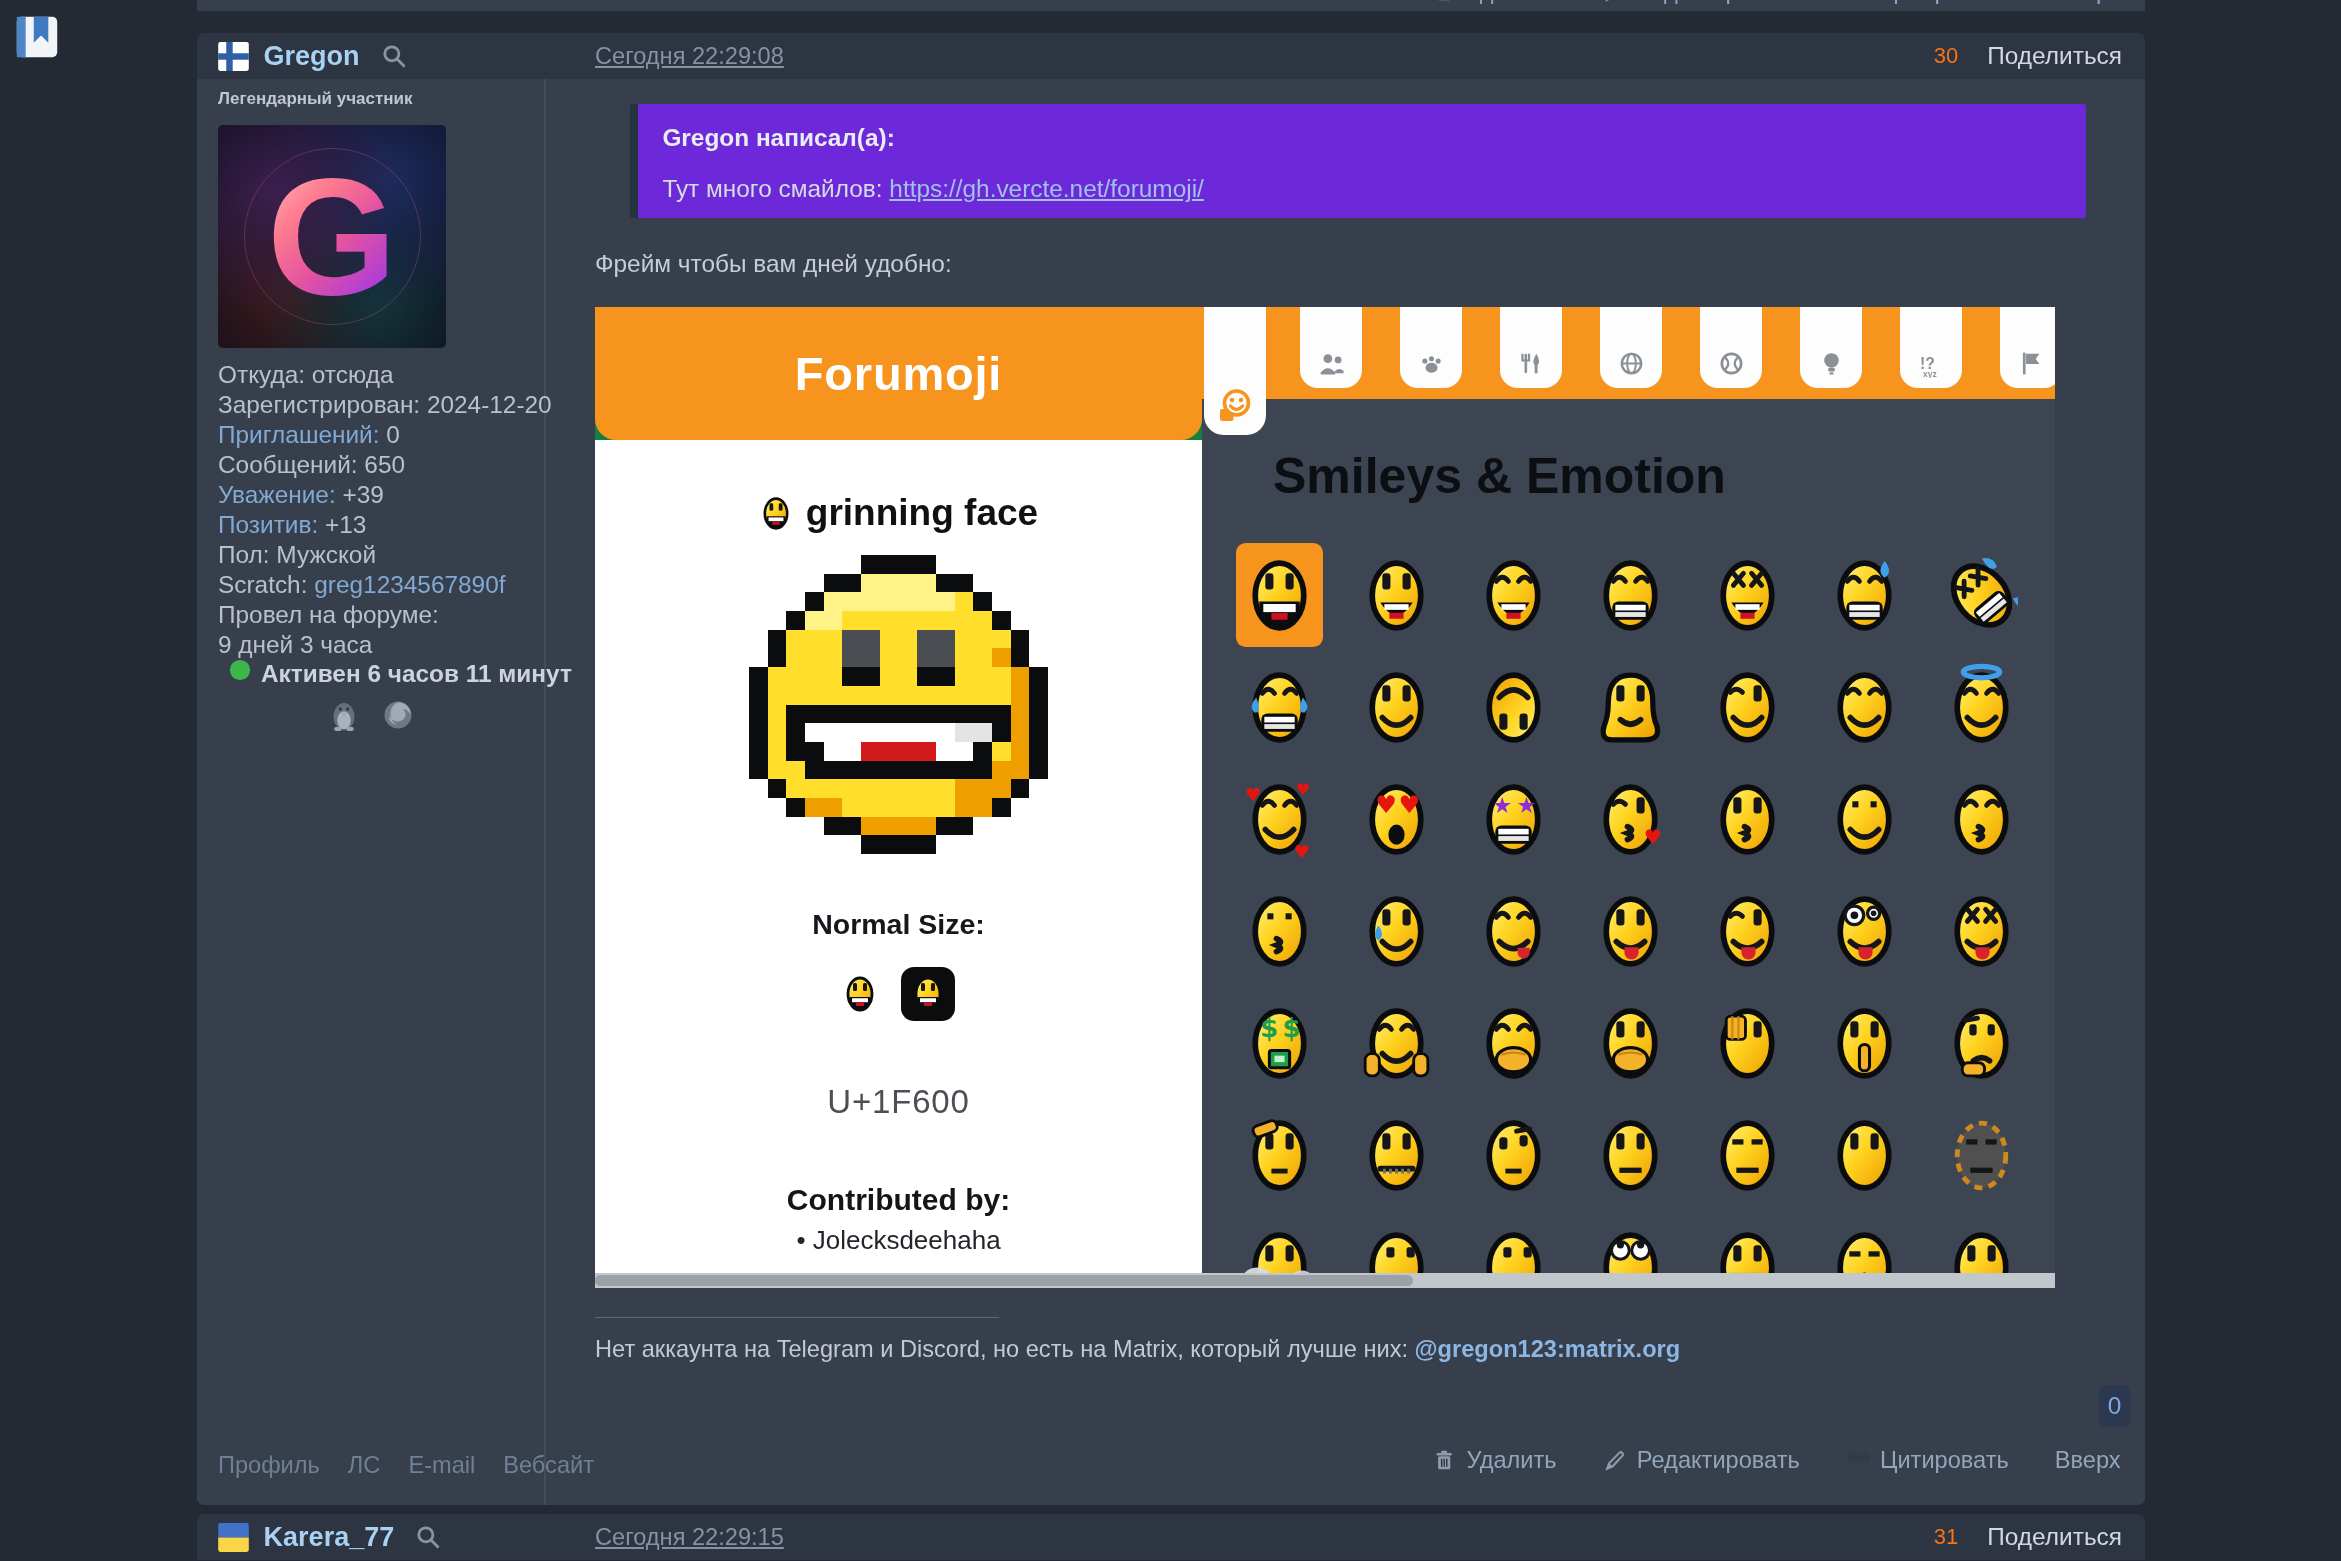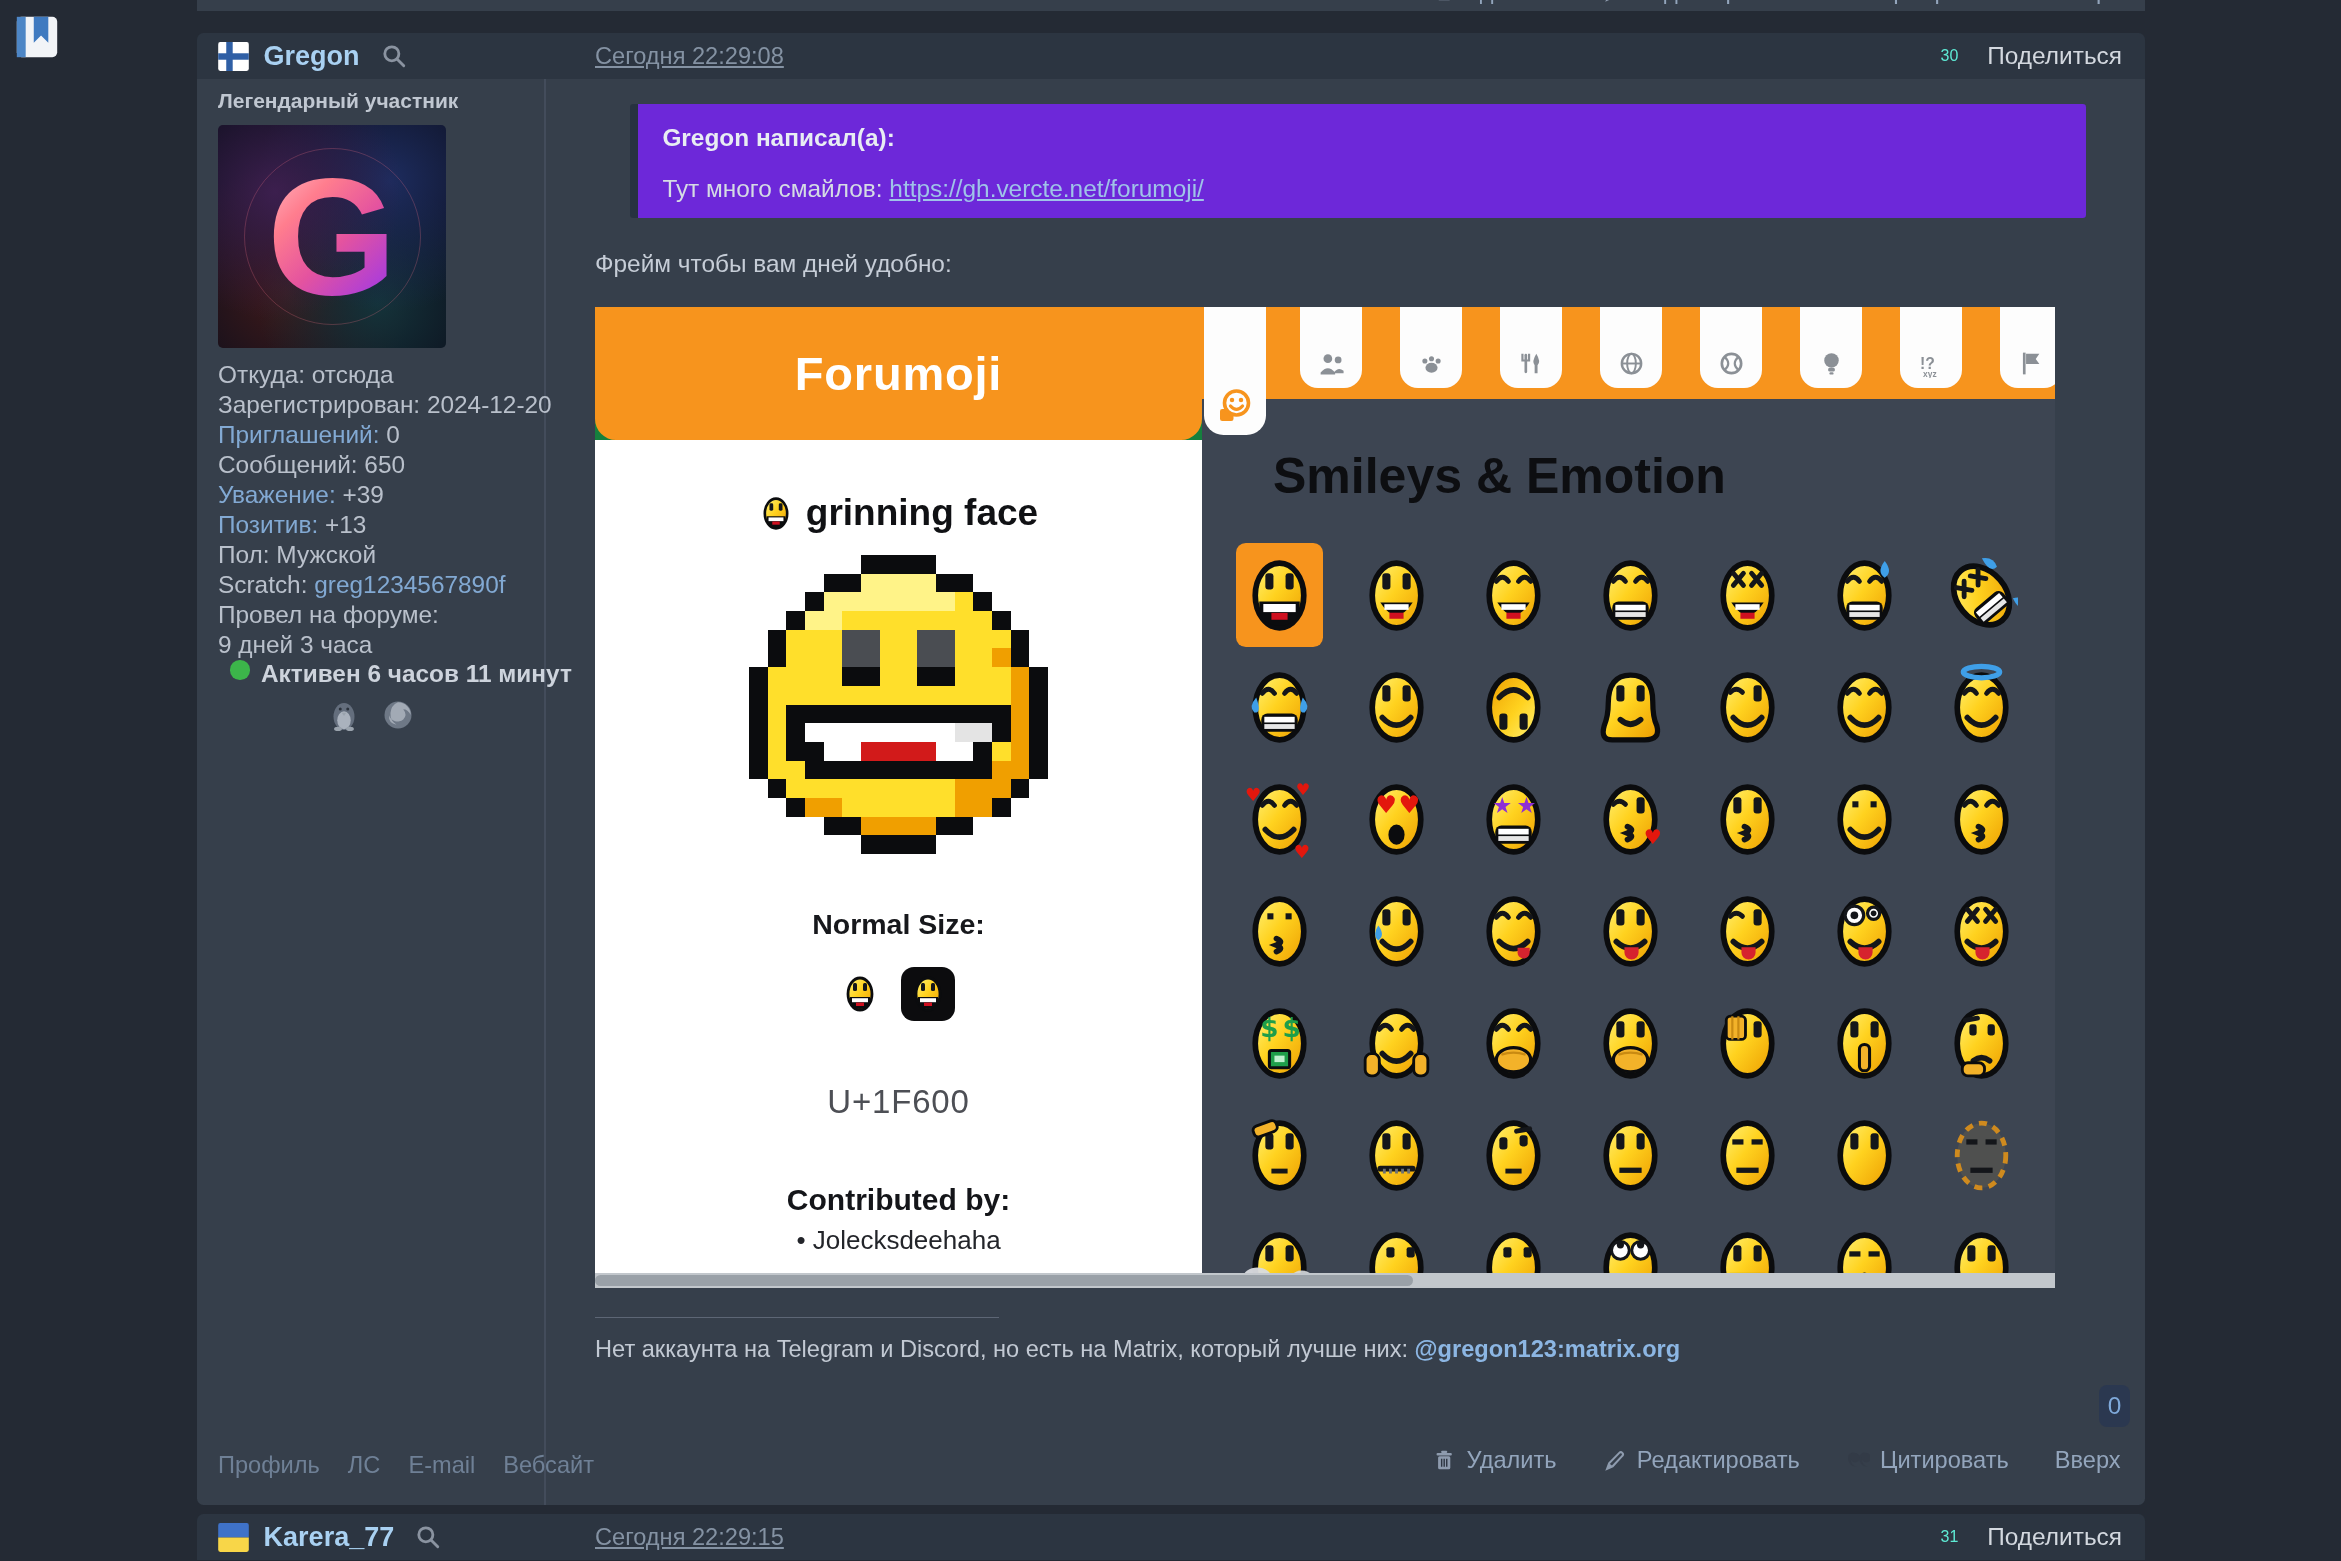--- a/index.html
+++ b/index.html
@@ -19,29 +19,29 @@
   .top-strip-inner{display:flex;justify-content:flex-end;align-items:center;gap:46px;height:36px;margin-top:-27px;padding-right:24.4px;color:#93a5bc;font-size:23.6px;}
   .top-strip-inner .f-item{display:flex;align-items:center;gap:9.8px;}
 
   
   .post-bar{left:197px;width:1948px;height:46px;background:#2c3541;border-radius:6.5px 6.5px 0 0;display:flex;align-items:center;}
   .post-bar .flag{width:31px;height:29px;border-radius:2.4px;overflow:hidden;margin-left:21px;flex:none;}
   .post-bar .uname{margin-left:14.6px;font-size:27px;font-weight:bold;color:#a9d1f2;cursor:pointer;}
   .post-bar .search{margin-left:21px;cursor:pointer;}
   .post-bar .ptime{position:absolute;left:398px;font-size:23.6px;color:#8492a3;text-decoration:underline;}
   .post-bar .bar-right{position:absolute;right:23px;display:flex;align-items:center;gap:29px;}
-  .post-bar .pnum{font-size:16px;color:#5eead4;}
+  .post-bar .pnum{font-size:22px;color:#f97316;}
   .post-bar .pshare{font-size:24.4px;color:#d3d8df;cursor:pointer;}
 
   
   .post-body{left:197px;top:79px;width:1948px;height:1426px;background:#363f4b;border-radius:0 0 6.5px 6.5px;}
   .v-divider{left:347px;top:0;width:1.6px;height:1426px;background:#434c5b;}
 
   
-  .rank{left:21px;top:9.8px;font-size:21px;font-weight:bold;color:#c0c7d1;}
+  .rank{left:21px;top:9.8px;font-size:17px;font-weight:bold;color:#c0c7d1;}
   .avatar{left:21px;top:46px;width:228px;height:223px;border-radius:4.9px;background:
      radial-gradient(circle at 25% 30%,#3c1f4e 0%,transparent 55%),
      radial-gradient(circle at 75% 25%,#1d2c5e 0%,transparent 55%),
      radial-gradient(circle at 70% 80%,#14333a 0%,transparent 50%),
      radial-gradient(circle at 30% 75%,#401a1a 0%,transparent 55%),#0c0e1c;
      display:flex;align-items:center;justify-content:center;overflow:hidden;}
   .avatar::before{content:"";position:absolute;width:175px;height:175px;border-radius:50%;border:1.6px solid rgba(255,120,140,.25);}
   .avatar-g{font-size:167px;font-weight:bold;background:linear-gradient(135deg,#ffc9d2 0%,#ff7d8e 30%,#e4539f 55%,#b13fd4 80%,#8d38c9 100%);-webkit-background-clip:text;background-clip:text;color:transparent;line-height:1;}
   .info{left:21px;top:281px;font-size:24.4px;line-height:30px;color:#b9c0cb;white-space:nowrap;}
   .info .lbl-link{color:#82a9d3;cursor:pointer;}

